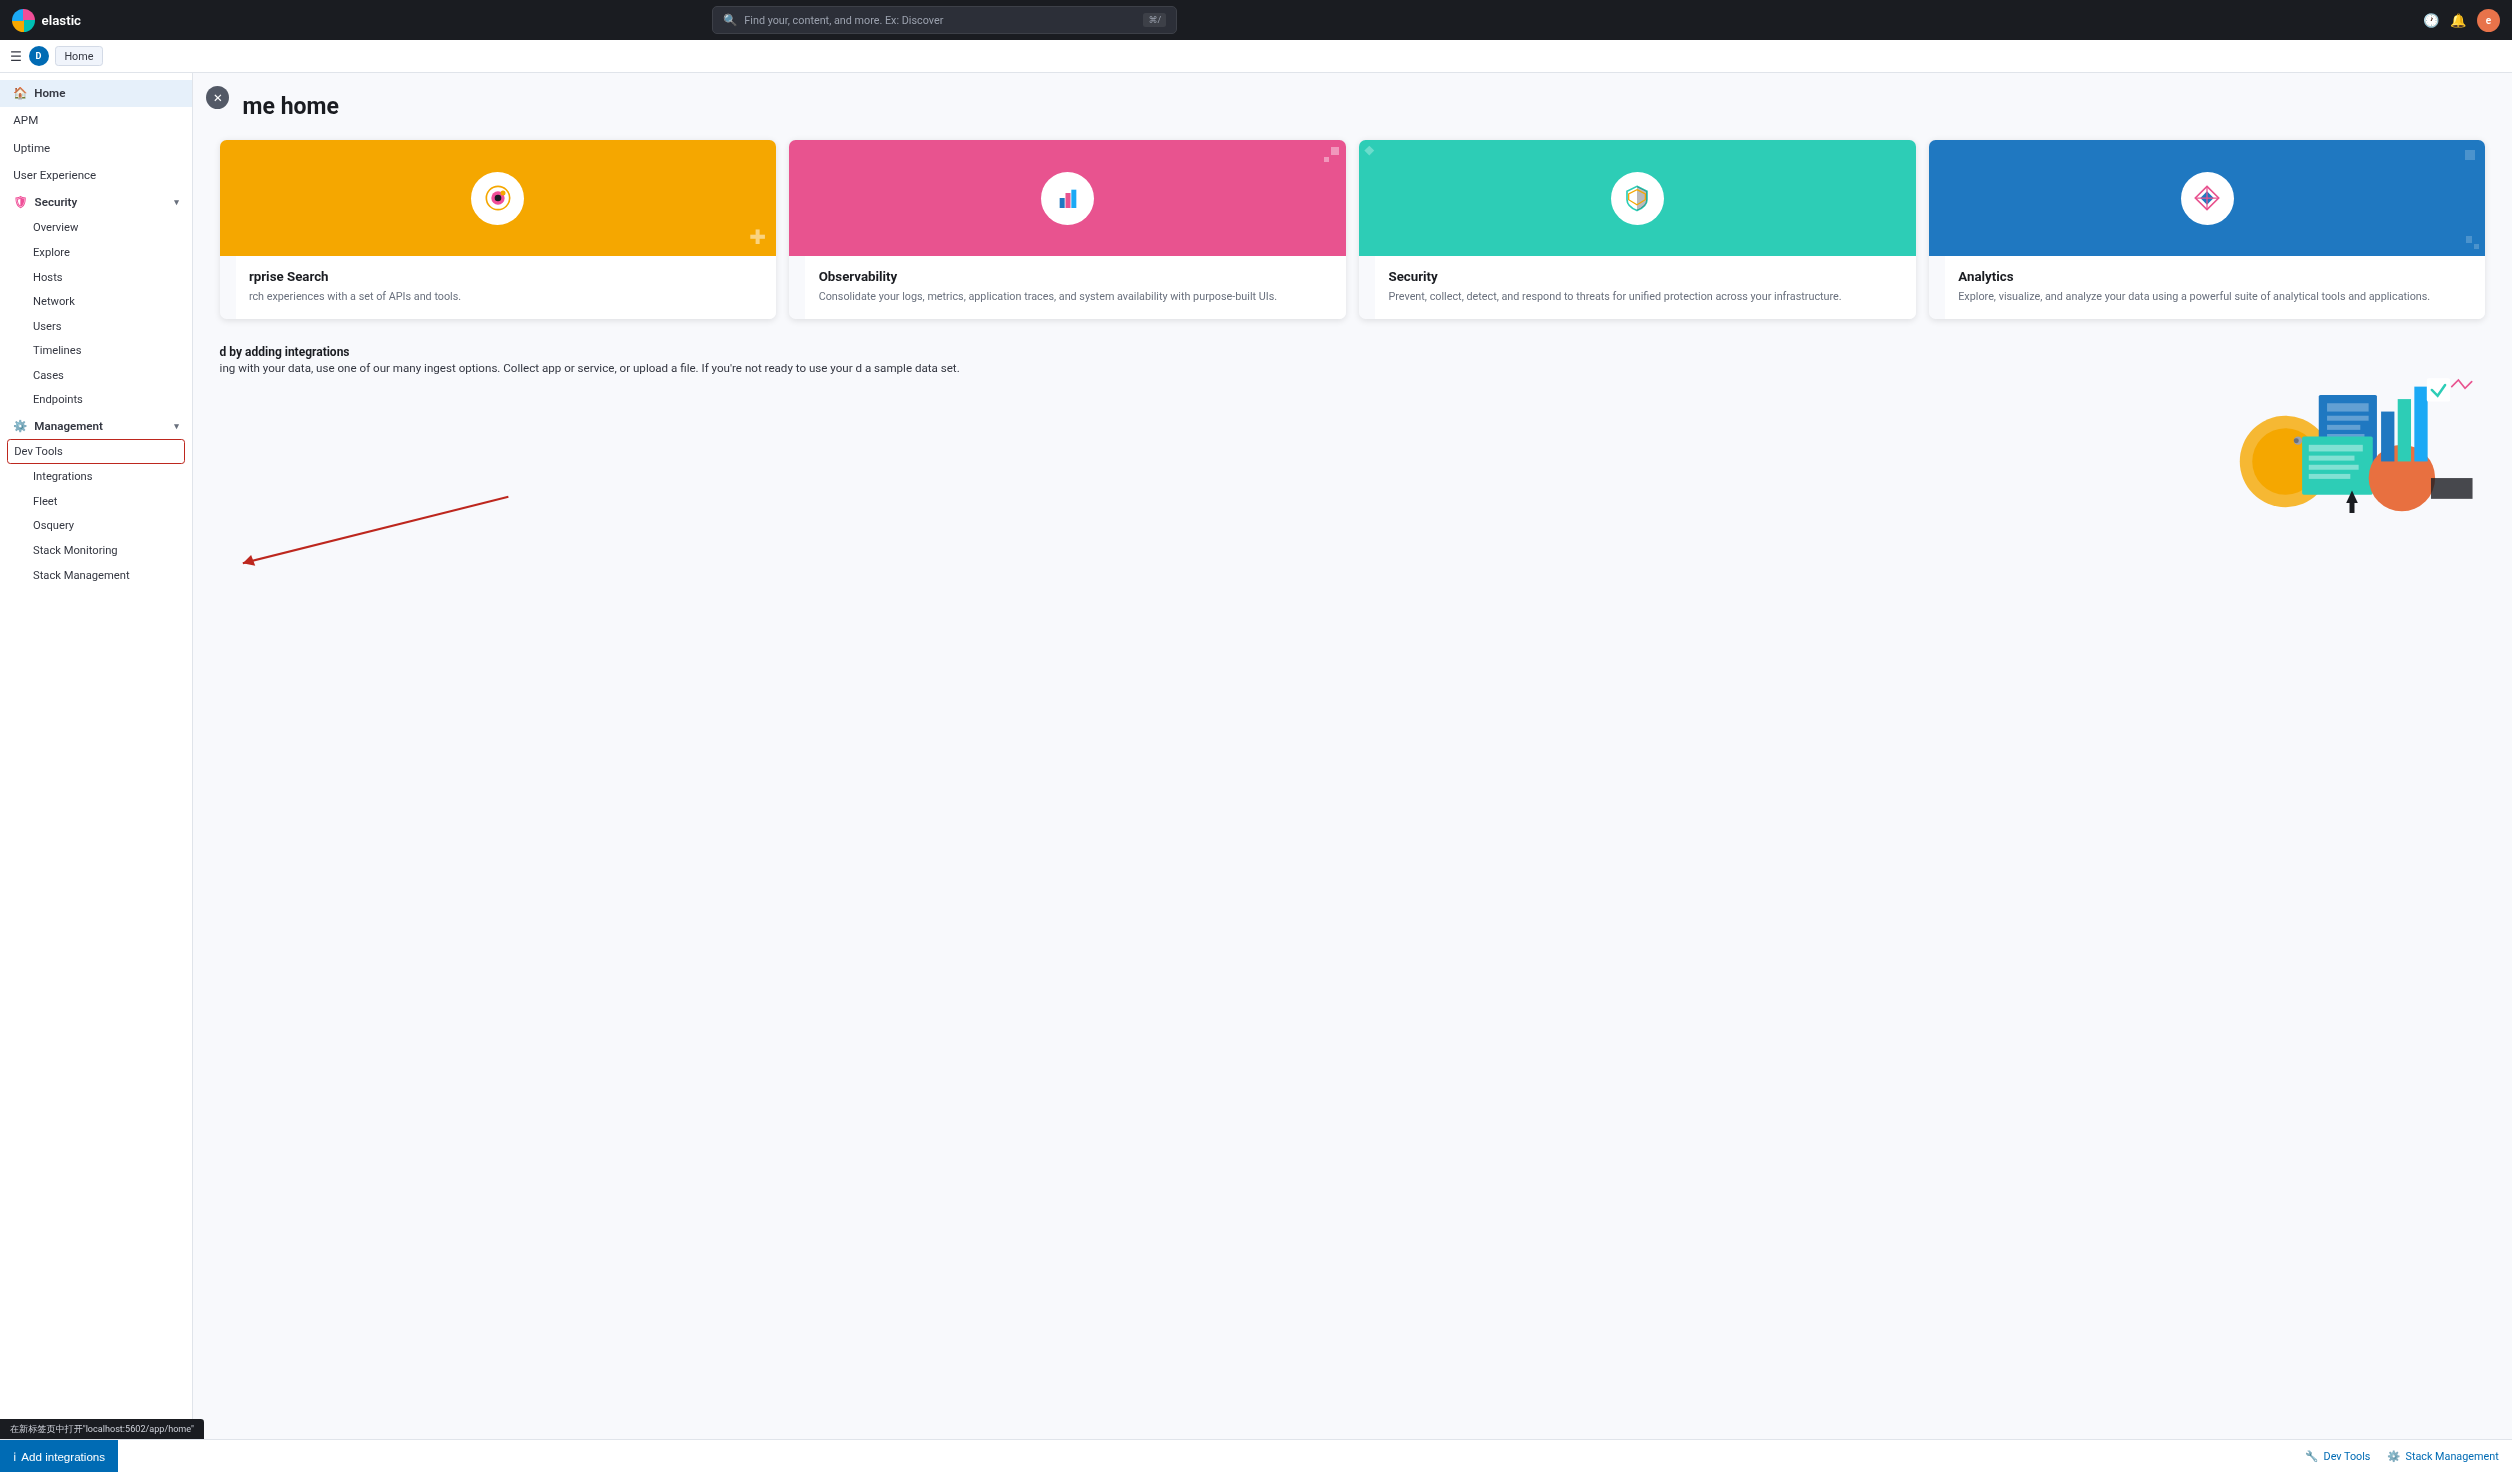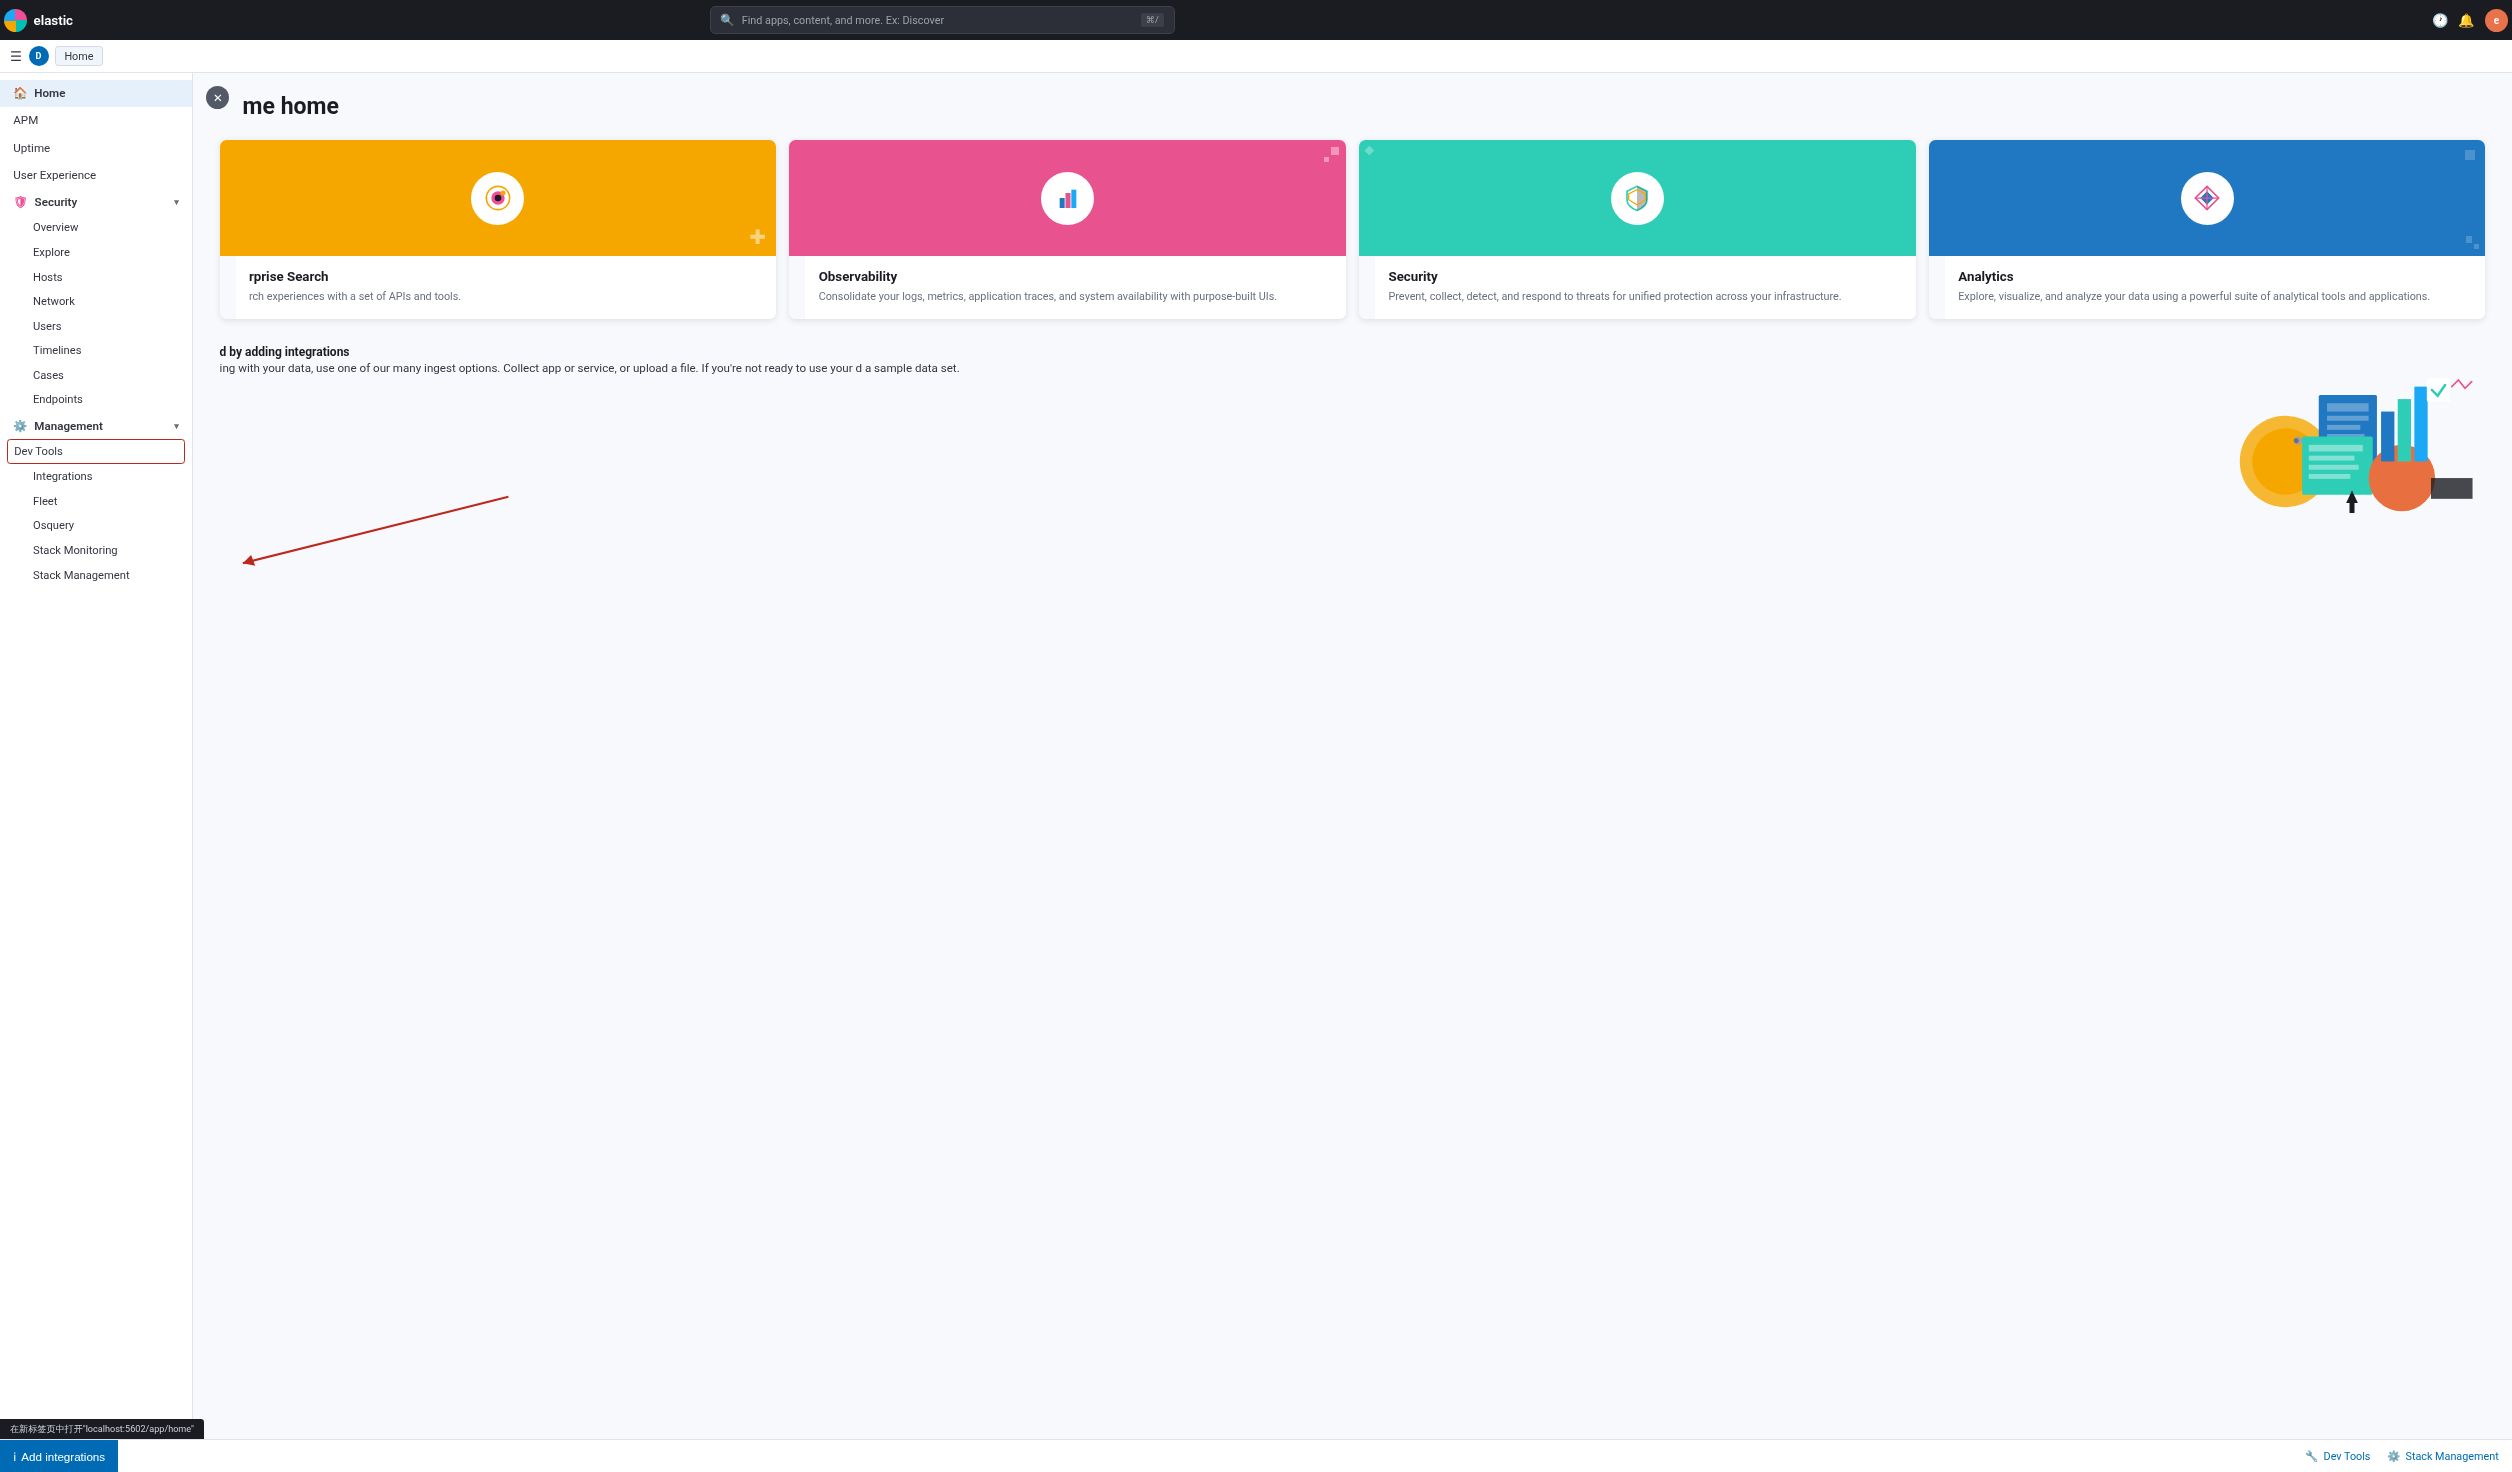--- a/index.html
+++ b/index.html
@@ -2,21 +2,21 @@
 <html style="font-size:13.3px"><head>
   <meta charset="utf-8">
   <style>
     * { margin: 0; padding: 0; box-sizing: border-box; }
     body { font-family: -apple-system, BlinkMacSystemFont, 'Segoe UI', Roboto, sans-serif; background: #f8f9fc; overflow: hidden; }
 
     
     .top-bar {
       display: flex; align-items: center;
       background: #1a1c21; height: 40px;
-      padding: 0 4px; gap: 16px; position: relative; z-index: 100;
+      padding: 0 12px; gap: 16px; position: relative; z-index: 100;
     }
     .elastic-logo { display: flex; align-items: center; gap: 6.6px; }
     .elastic-logo-circle {
       width: 23px; height: 23px; border-radius: 50%;
       background: conic-gradient(#f04e98 0deg 90deg, #00bfb3 90deg 180deg, #f5a700 180deg 270deg, #1ba9f5 270deg 360deg);
     }
     .elastic-text { color: white; font-size: 13.3px; font-weight: 600; }
     .search-bar {
       flex: 1; max-width: 465px; margin: 0 auto;
       display: flex; align-items: center;
@@ -178,21 +178,21 @@
 </head>
 <body>
 
 <div class="top-bar">
   <div class="elastic-logo">
     <div class="elastic-logo-circle"></div>
     <span class="elastic-text">elastic</span>
   </div>
   <div class="search-bar">
     <span class="search-icon">🔍</span>
-    <span class="search-input-display">Find apps, content, and more. Ex: Discover</span>
+    <span class="search-input-display">Find your, content, and more. Ex: Discover</span>
     <span class="search-shortcut">⌘/</span>
   </div>
   <div class="top-bar-right">
     <span class="icon-btn">🕐</span>
     <span class="icon-btn">🔔</span>
     <div class="avatar">e</div>
   </div>
 </div>
 
 <div class="second-bar">

